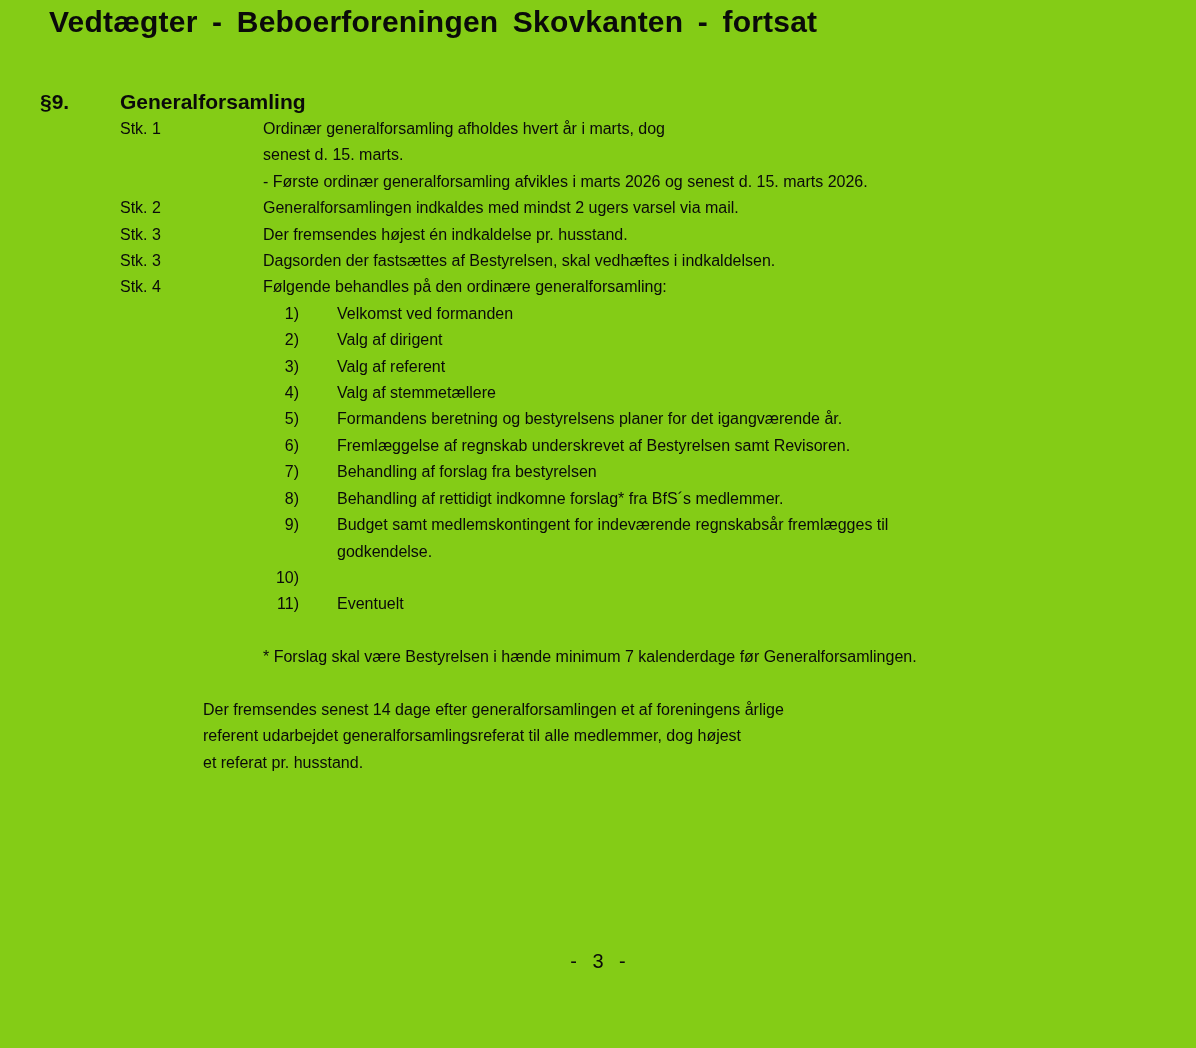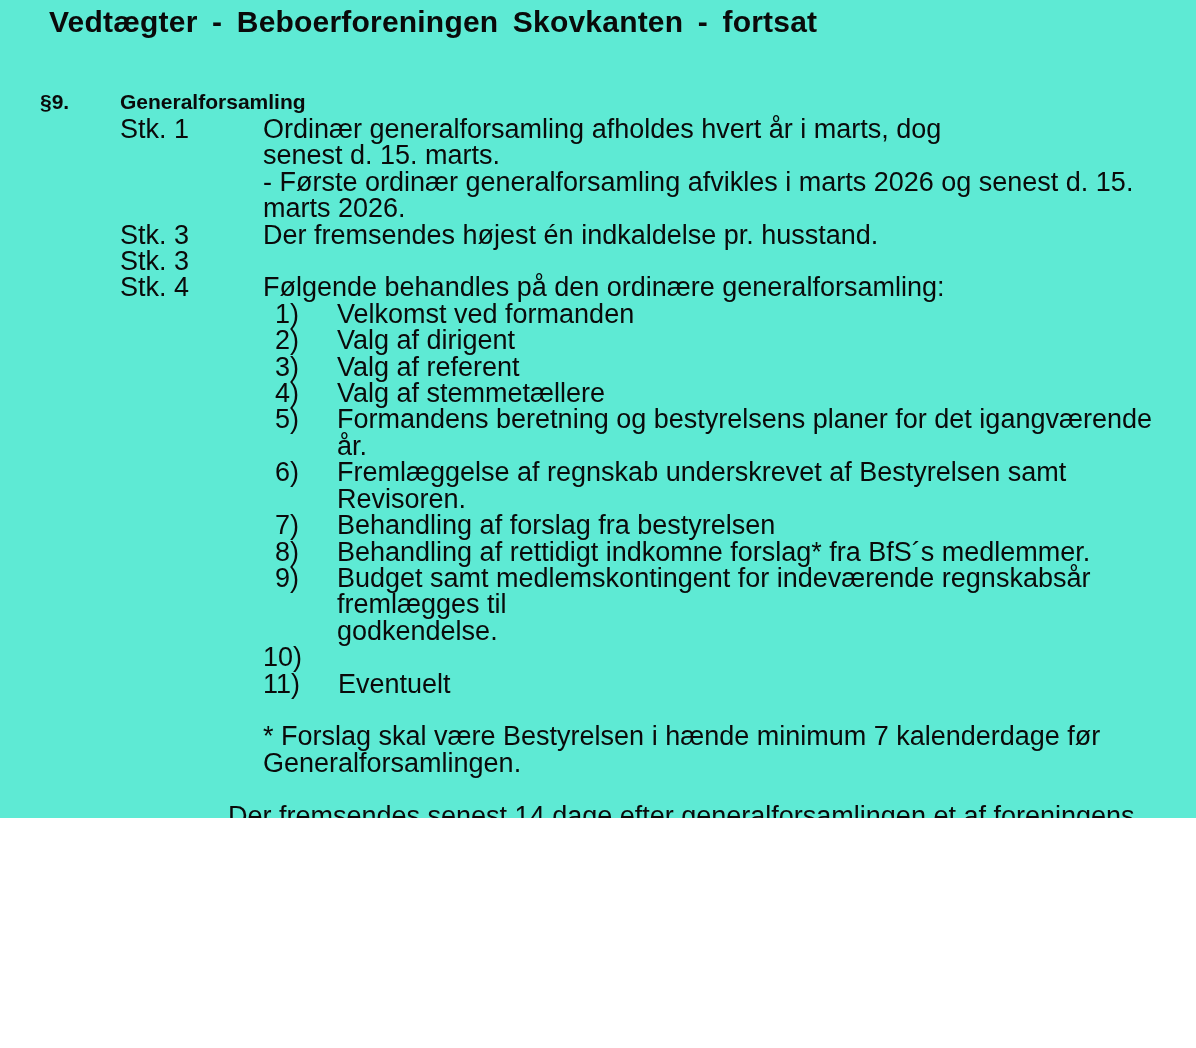--- a/index.html
+++ b/index.html
@@ -1,21 +1,21 @@
 <!DOCTYPE html>
 <html lang="da"><head>
 <meta charset="utf-8">
 <title>Vedtægter - Beboerforeningen Skovkanten - fortsat</title>
 <style>
   html, body { margin: 0; padding: 0; background: #ffffff; }
   .page {
     position: relative;
     width: 1196px;
-    height: 818px;
-    background: #5eead4;
+    height: 1048px;
+    background: #84cc16;
     color: #0a0a0a;
     font-family: "Liberation Sans", sans-serif;
     overflow: hidden;
   }
   .doc-title {
     position: absolute;
     top: 5px;
     left: 49px;
     font-size: 30px;
     font-weight: bold;
@@ -31,36 +31,36 @@
     font-size: 21px;
     font-weight: bold;
     line-height: 28px;
   }
   .section-num { flex: 0 0 80px; }
   .content {
     position: absolute;
     top: 116px;
     left: 120px;
     right: 20px;
-    font-size: 27px;
+    font-size: 16px;
     line-height: 26.4px;
   }
   .stk-row { display: flex; align-items: flex-start; }
   .stk-label { flex: 0 0 143px; }
   .stk-lines { white-space: pre-line; }
   .agenda { margin-left: 143px; }
   .agenda-row { display: flex; align-items: flex-start; }
   .agenda-num { flex: 0 0 36px; text-align: right; }
   .agenda-lines { padding-left: 38px; white-space: pre-line; }
   .footnote {
     margin-left: 143px;
     margin-top: 26.4px;
   }
   .closing {
-    margin-left: 108px;
+    margin-left: 83px;
     margin-top: 26.4px;
     white-space: pre-line;
   }
   .page-number {
     position: absolute;
     top: 950px;
     left: 0;
     right: 0;
     text-align: center;
     font-size: 20px;
@@ -81,25 +81,30 @@
 
   <div class="content">
 
     <div class="stk-row">
       <span class="stk-label">Stk. 1</span>
       <span class="stk-lines">Ordinær generalforsamling afholdes hvert år i marts, dog
 senest d. 15. marts.
 - Første ordinær generalforsamling afvikles i marts 2026 og senest d. 15. marts 2026.</span>
     </div>
     <div class="stk-row">
+      <span class="stk-label">Stk. 2</span>
+      <span class="stk-lines">Generalforsamlingen indkaldes med mindst 2 ugers varsel via mail.</span>
+    </div>
+    <div class="stk-row">
       <span class="stk-label">Stk. 3</span>
       <span class="stk-lines">Der fremsendes højest én indkaldelse pr. husstand.</span>
     </div>
     <div class="stk-row">
       <span class="stk-label">Stk. 3</span>
+      <span class="stk-lines">Dagsorden der fastsættes af Bestyrelsen, skal vedhæftes i indkaldelsen.</span>
     </div>
     <div class="stk-row">
       <span class="stk-label">Stk. 4</span>
       <span class="stk-lines">Følgende behandles på den ordinære generalforsamling:</span>
     </div>
 
     <div class="agenda">
       <div class="agenda-row">
         <span class="agenda-num">1)</span>
         <span class="agenda-lines">Velkomst ved formanden</span>

